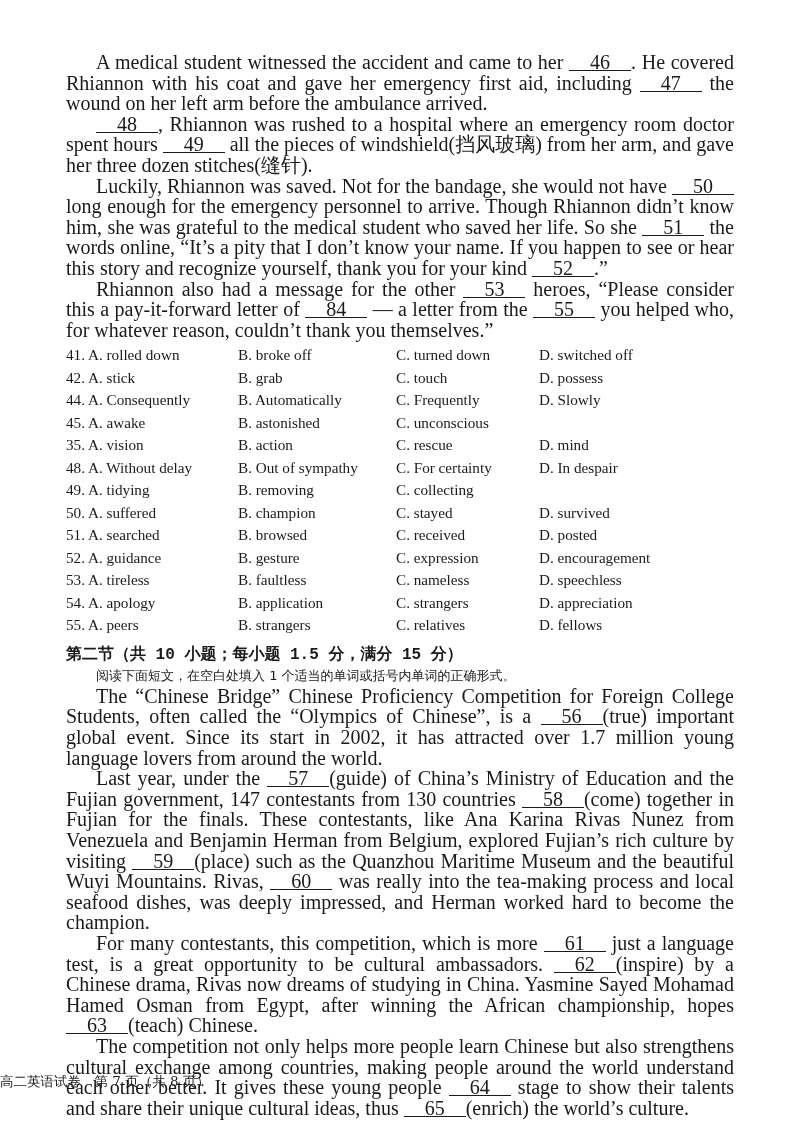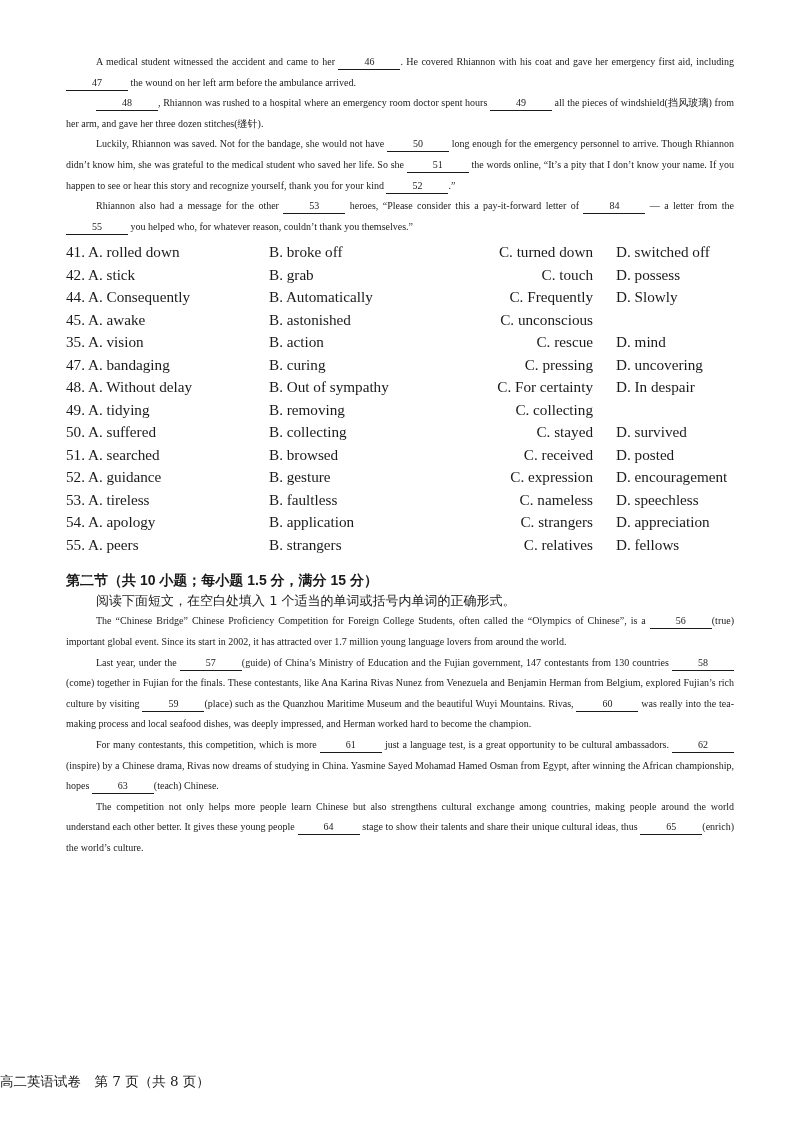--- a/index.html
+++ b/index.html
@@ -1,28 +1,28 @@
 <!DOCTYPE html>
 <html><head>
 <meta charset="utf-8">
 <style>
   html, body { margin: 0; padding: 0; background: #ffffff; }
   body { width: 800px; height: 1131px; position: relative; overflow: hidden;
          font-family: "Liberation Serif", "DejaVu Serif", serif; color: #1a1a1a; }
   .page { position: absolute; left: 66px; top: 52px; width: 668px; }
-  .para { font-size: 10px; line-height: 20.6px; margin: 0; text-align: justify; }
+  .para { font-size: 20px; line-height: 20.6px; margin: 0; text-align: justify; }
   .para .indent { display: inline-block; width: 30px; }
   .blank { display: inline-block; border-bottom: 1px solid #1a1a1a; text-align: center;
            min-width: 54px; line-height: 15px; padding: 0 4px; }
   .options { margin-top: 4px; }
-  .opt-row { display: flex; font-size: 15.2px; line-height: 22.5px; gap: 23px; }
+  .opt-row { display: flex; font-size: 15.2px; line-height: 22.5px; }
   .opt-row span { display: block; }
-  .c0 { width: 172px; } .c1 { width: 158px; margin-left: 8px; } .c2 { width: 143px; text-align: right; } .c3 { flex: 1; }
-  .section-head { font-family: Liberation Sans, sans-serif; font-weight: bold; font-size: 14px;
-                  line-height: 20px; margin-top: 14px; }
+  .c0 { width: 172px; } .c1 { width: 158px; } .c2 { width: 143px; } .c3 { flex: 1; }
+  .section-head { font-family: Liberation Mono, monospace; font-weight: bold; font-size: 16px;
+                  line-height: 20px; margin-top: 8px; }
   .instr { font-family: "DejaVu Sans", sans-serif; font-size: 13px; line-height: 21px; padding-left: 30px; }
   .footer { position: absolute; left: 0; right: 0; top: 1073px; text-align: left;
             font-family: "DejaVu Serif", serif; font-size: 13.5px; }
 </style>
 </head>
 <body>
 
 <div class="page">
   <div id="passage1">
       <p class="para"><span class="indent"></span>A medical student witnessed the accident and came to her <span class="blank">46</span>. He covered Rhiannon with his coat and gave her emergency first aid, including <span class="blank">47</span> the wound on her left arm before the ambulance arrived.</p>
@@ -55,39 +55,33 @@
         <span class="c1">B. astonished</span>
         <span class="c2">C. unconscious</span>
       </div>
       <div class="opt-row">
         <span class="c0">35. A. vision</span>
         <span class="c1">B. action</span>
         <span class="c2">C. rescue</span>
         <span class="c3">D. mind</span>
       </div>
       <div class="opt-row">
-        <span class="c0">47. A. bandaging</span>
-        <span class="c1">B. curing</span>
-        <span class="c2">C. pressing</span>
-        <span class="c3">D. uncovering</span>
-      </div>
-      <div class="opt-row">
         <span class="c0">48. A. Without delay</span>
         <span class="c1">B. Out of sympathy</span>
         <span class="c2">C. For certainty</span>
         <span class="c3">D. In despair</span>
       </div>
       <div class="opt-row">
         <span class="c0">49. A. tidying</span>
         <span class="c1">B. removing</span>
         <span class="c2">C. collecting</span>
       </div>
       <div class="opt-row">
         <span class="c0">50. A. suffered</span>
-        <span class="c1">B. collecting</span>
+        <span class="c1">B. champion</span>
         <span class="c2">C. stayed</span>
         <span class="c3">D. survived</span>
       </div>
       <div class="opt-row">
         <span class="c0">51. A. searched</span>
         <span class="c1">B. browsed</span>
         <span class="c2">C. received</span>
         <span class="c3">D. posted</span>
       </div>
       <div class="opt-row">

